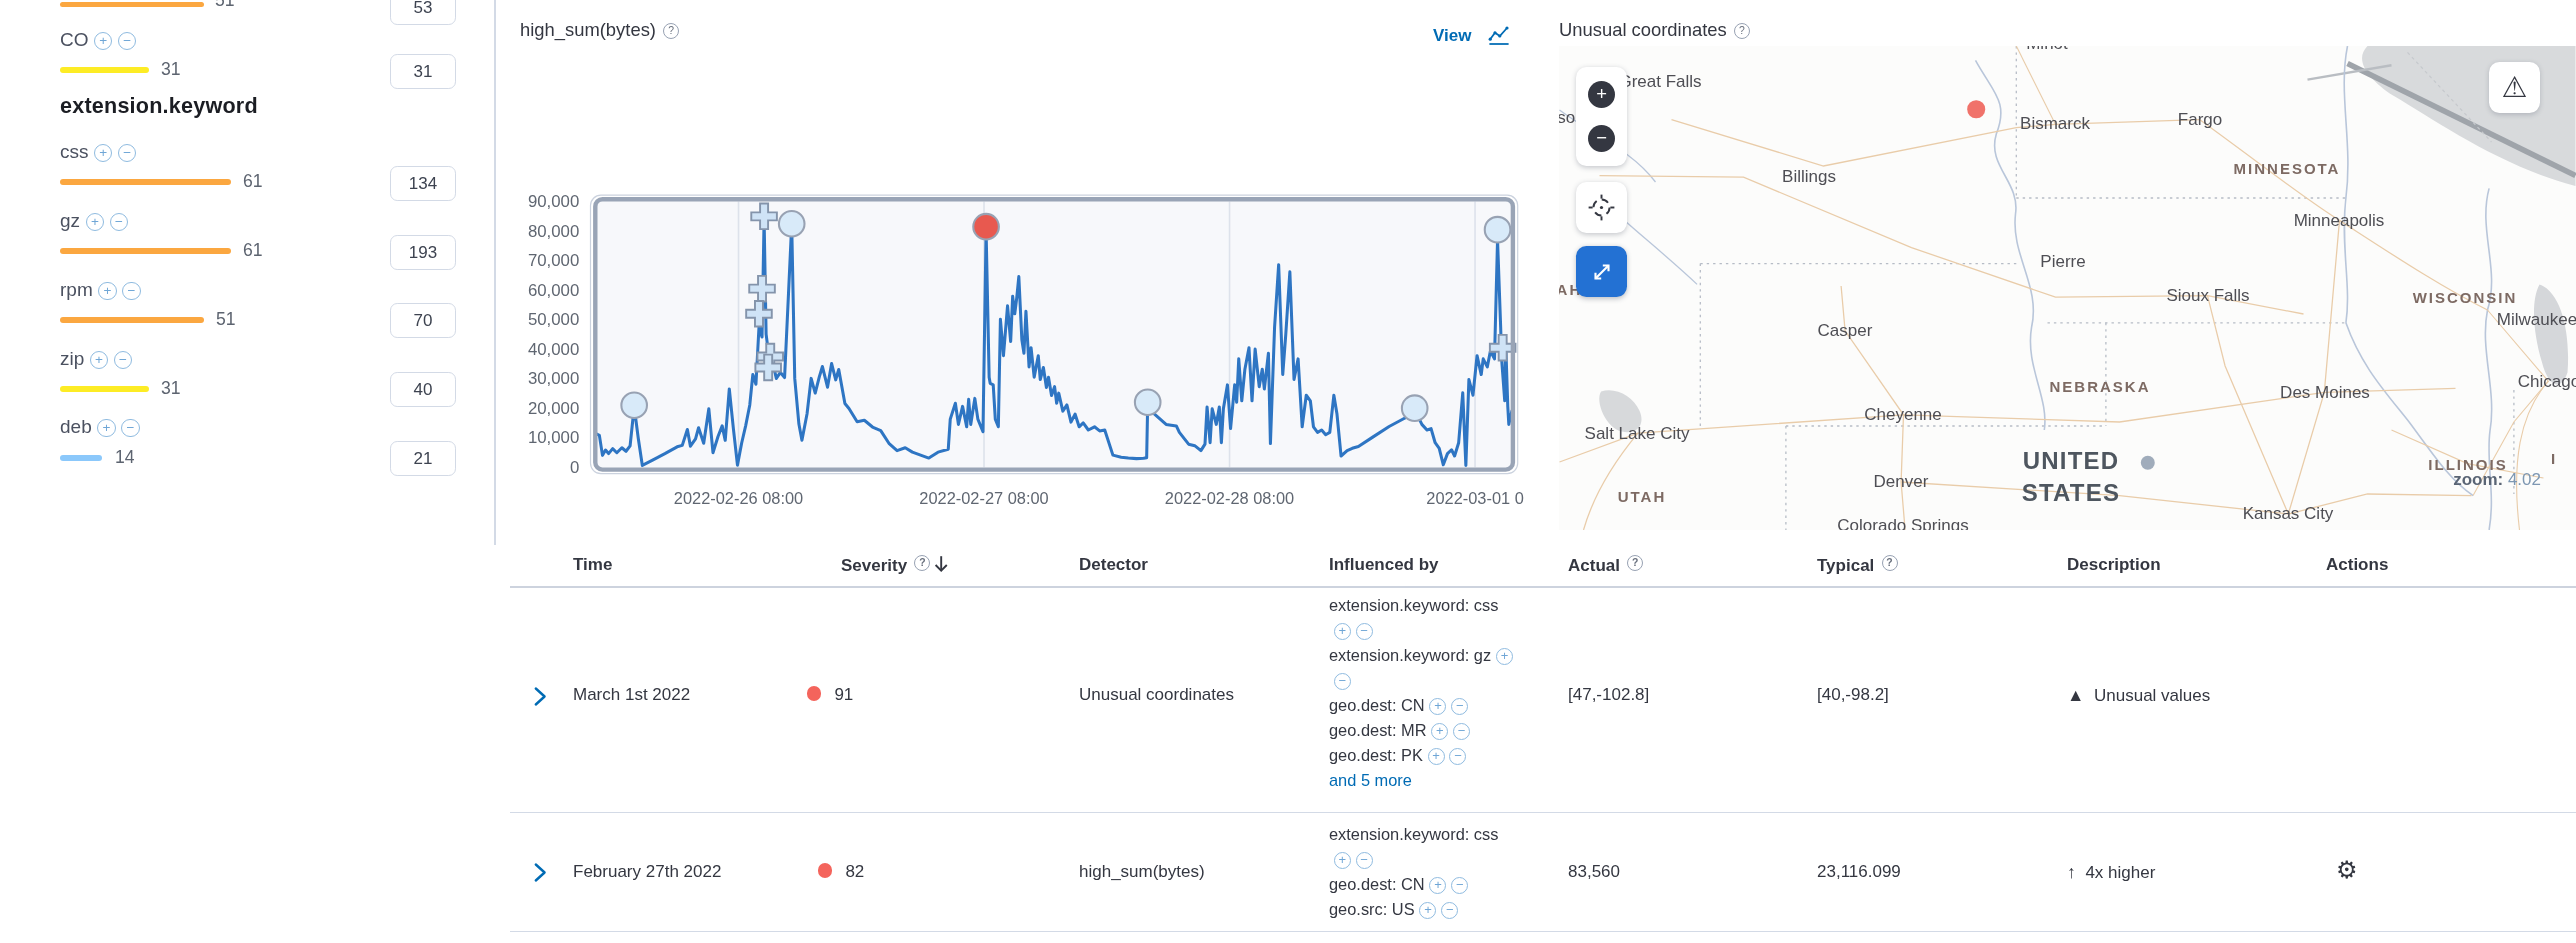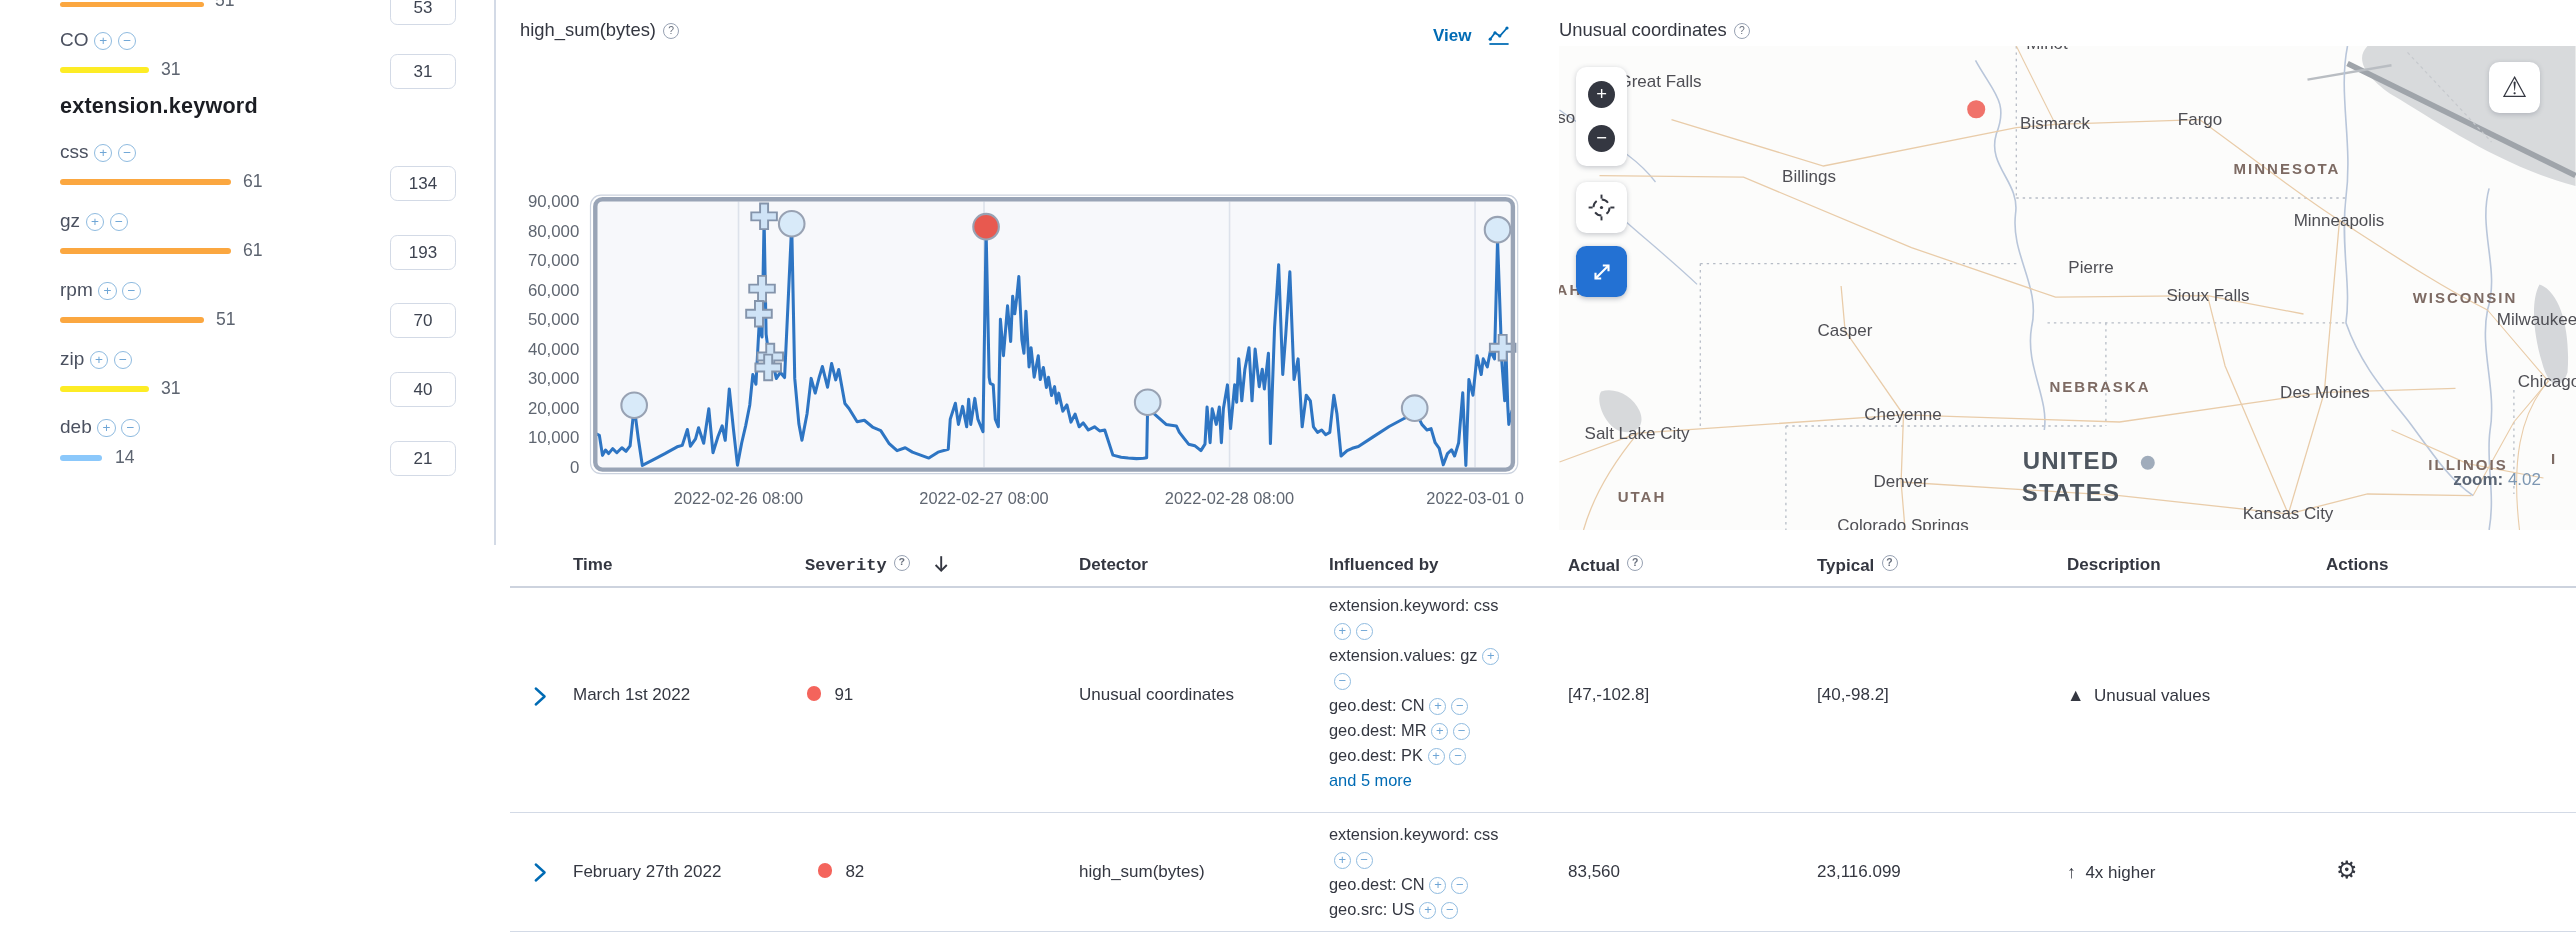--- a/index.html
+++ b/index.html
@@ -219,21 +219,21 @@
   <div id="map-labels" style="position:absolute;left:0;top:0;width:100%;height:100%;">
       <div class="map-label city" style="left: 488px; top: -1.6px;">Minot</div>
       <div class="map-label city" style="left: 101px; top: 36px;">Great Falls</div>
       <div class="map-label city" style="left: 7.2px; top: 72px;">so</div>
       <div class="map-label city" style="left: 496px; top: 78px;">Bismarck</div>
       <div class="map-label city" style="left: 641px; top: 74px;">Fargo</div>
       <div class="map-label city" style="left: 250px; top: 131px;">Billings</div>
       <div class="map-label state" style="left: 728px; top: 122px;">MINNESOTA</div>
       <div class="map-label city" style="left: 780px; top: 175px;">Minneapolis</div>
       <div class="map-label state" style="left: 906px; top: 203px; margin-top: 48px;">WISCONSIN</div>
-      <div class="map-label city" style="left: 504px; top: 222px; margin-left: 28px;">Pierre</div>
+      <div class="map-label city" style="left: 504px; top: 216px;">Pierre</div>
       <div class="map-label state" style="left: 10.4px; top: 243px;">AH</div>
       <div class="map-label city" style="left: 649px; top: 250px;">Sioux Falls</div>
       <div class="map-label city" style="left: 978px; top: 274px;">Milwaukee</div>
       <div class="map-label city" style="left: 286px; top: 285px;">Casper</div>
       <div class="map-label state" style="left: 541px; top: 340px;">NEBRASKA</div>
       <div class="map-label city" style="left: 766px; top: 347px;">Des Moines</div>
       <div class="map-label city" style="left: 990px; top: 336px;">Chicago</div>
       <div class="map-label city" style="left: 344px; top: 369px;">Cheyenne</div>
       <div class="map-label city" style="left: 78px; top: 388px;">Salt Lake City</div>
       <div class="map-label state" style="left: 995px; top: 412px;">I</div>
@@ -269,21 +269,21 @@
       <polyline points="8,17 8,24 15,24" fill="none" stroke="#fff" stroke-width="2.6"></polyline>
     </svg>
   </div>
   <div id="map-warning-btn"><span>⚠</span></div>
 
   <div id="map-attribution"><b>zoom:</b> <span>4.02</span></div>
 </div>
 
 <div id="table">
   <div class="th" style="left:79px;">Time</div>
-  <div class="th" style="left:311px;font-family:Liberation Mono, monospace;"><span>Severity</span><span class="help-icon" style="vertical-align:4.8px;">?</span></div>
+  <div class="th" style="left:347px;"><span>Severity</span><span class="help-icon" style="vertical-align:4.8px;">?</span></div>
   <svg width="22.4" height="22.4" viewBox="0 0 28 28" style="position:absolute; left:436px; top:8px;">
     <line x1="14" y1="4" x2="14" y2="21" stroke="#343741" stroke-width="2.4"></line>
     <polyline points="7,15 14,22 21,15" fill="none" stroke="#343741" stroke-width="2.4"></polyline>
   </svg>
   <div class="th" style="left:585px;">Detector</div>
   <div class="th" style="left:835px;">Influenced by</div>
   <div class="th" style="left:1074px;"><span>Actual</span><span class="help-icon" style="vertical-align:4.8px;">?</span></div>
   <div class="th" style="left:1323px;"><span>Typical</span><span class="help-icon" style="vertical-align:4.8px;">?</span></div>
   <div class="th" style="left:1573px;">Description</div>
   <div class="th" style="left:1832px;">Actions</div>
@@ -291,21 +291,21 @@
 
   <div class="trow" style="top:41px; height:227px;">
     <svg class="chev" width="17.6" height="21" viewBox="0 0 22 26" style="left:37px; top:100px;">
       <polyline points="6,3 17,13 6,23" fill="none" stroke="#006BB4" stroke-width="3" stroke-linecap="round" stroke-linejoin="round"></polyline>
     </svg>
     <div class="td" style="left:79px; top:99px;">March 1st 2022</div>
     <div class="td" style="left:313px; top:99px;text-align:center;"><span class="sev-dot" style="background: rgb(244, 100, 92);"></span><span>91</span></div>
     <div class="td" style="left:585px; top:99px;">Unusual coordinates</div>
     <div class="inf-cell" style="left:835px; top:7.2px;">
         <div><span>extension.keyword: css</span><br><span class="ci small">+</span><span class="ci small">−</span></div>
-        <div><span>extension.values: gz</span><span class="ci small">+</span><br><span class="ci small">−</span></div>
+        <div><span>extension.keyword: gz</span><span class="ci small">+</span><br><span class="ci small">−</span></div>
         <div><span>geo.dest: CN</span><span class="ci small">+</span><span class="ci small">−</span></div>
         <div><span>geo.dest: MR</span><span class="ci small">+</span><span class="ci small">−</span></div>
         <div><span>geo.dest: PK</span><span class="ci small">+</span><span class="ci small">−</span></div>
         <div class="more-link">and 5 more</div>
       </div>
     <div class="td" style="left:1074px; top:99px;">[47,-102.8]</div>
     <div class="td" style="left:1323px; top:99px;">[40,-98.2]</div>
     <div class="td" style="left:1573px; top:99px;"><span class="desc-icon">▲</span><span>Unusual values</span></div>
     <div class="row-border" style="bottom:0;"></div>
   </div>

